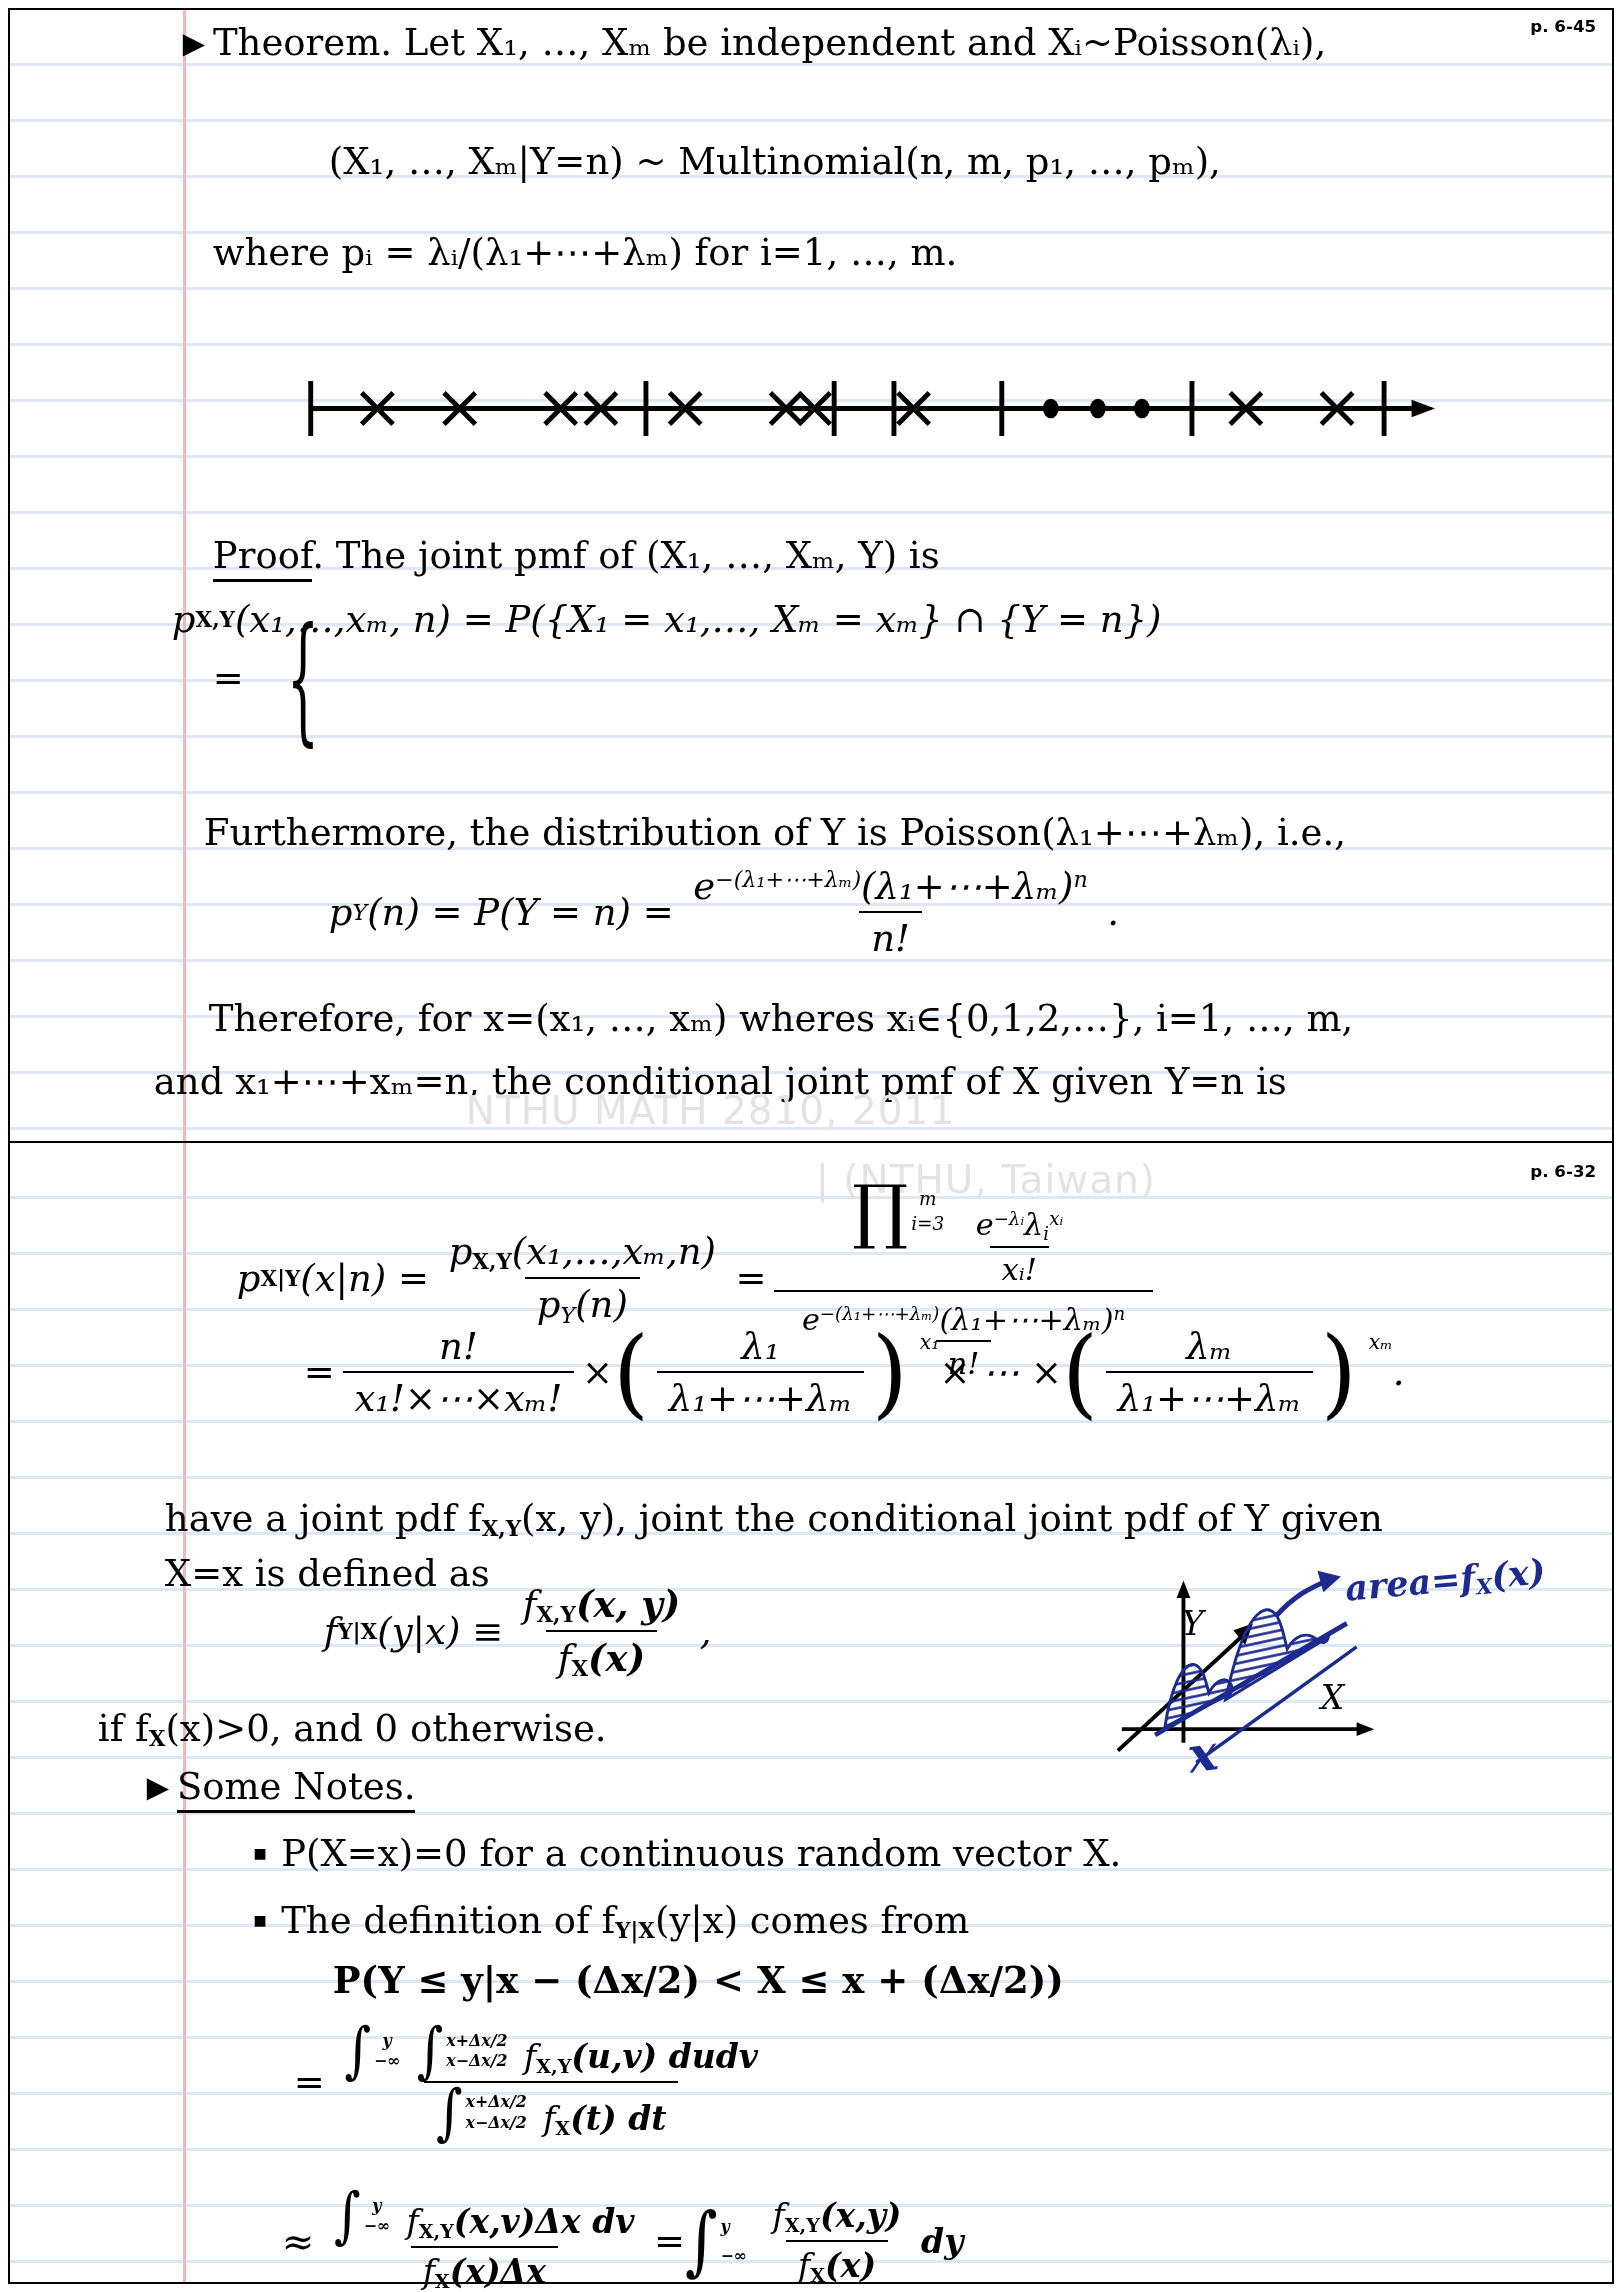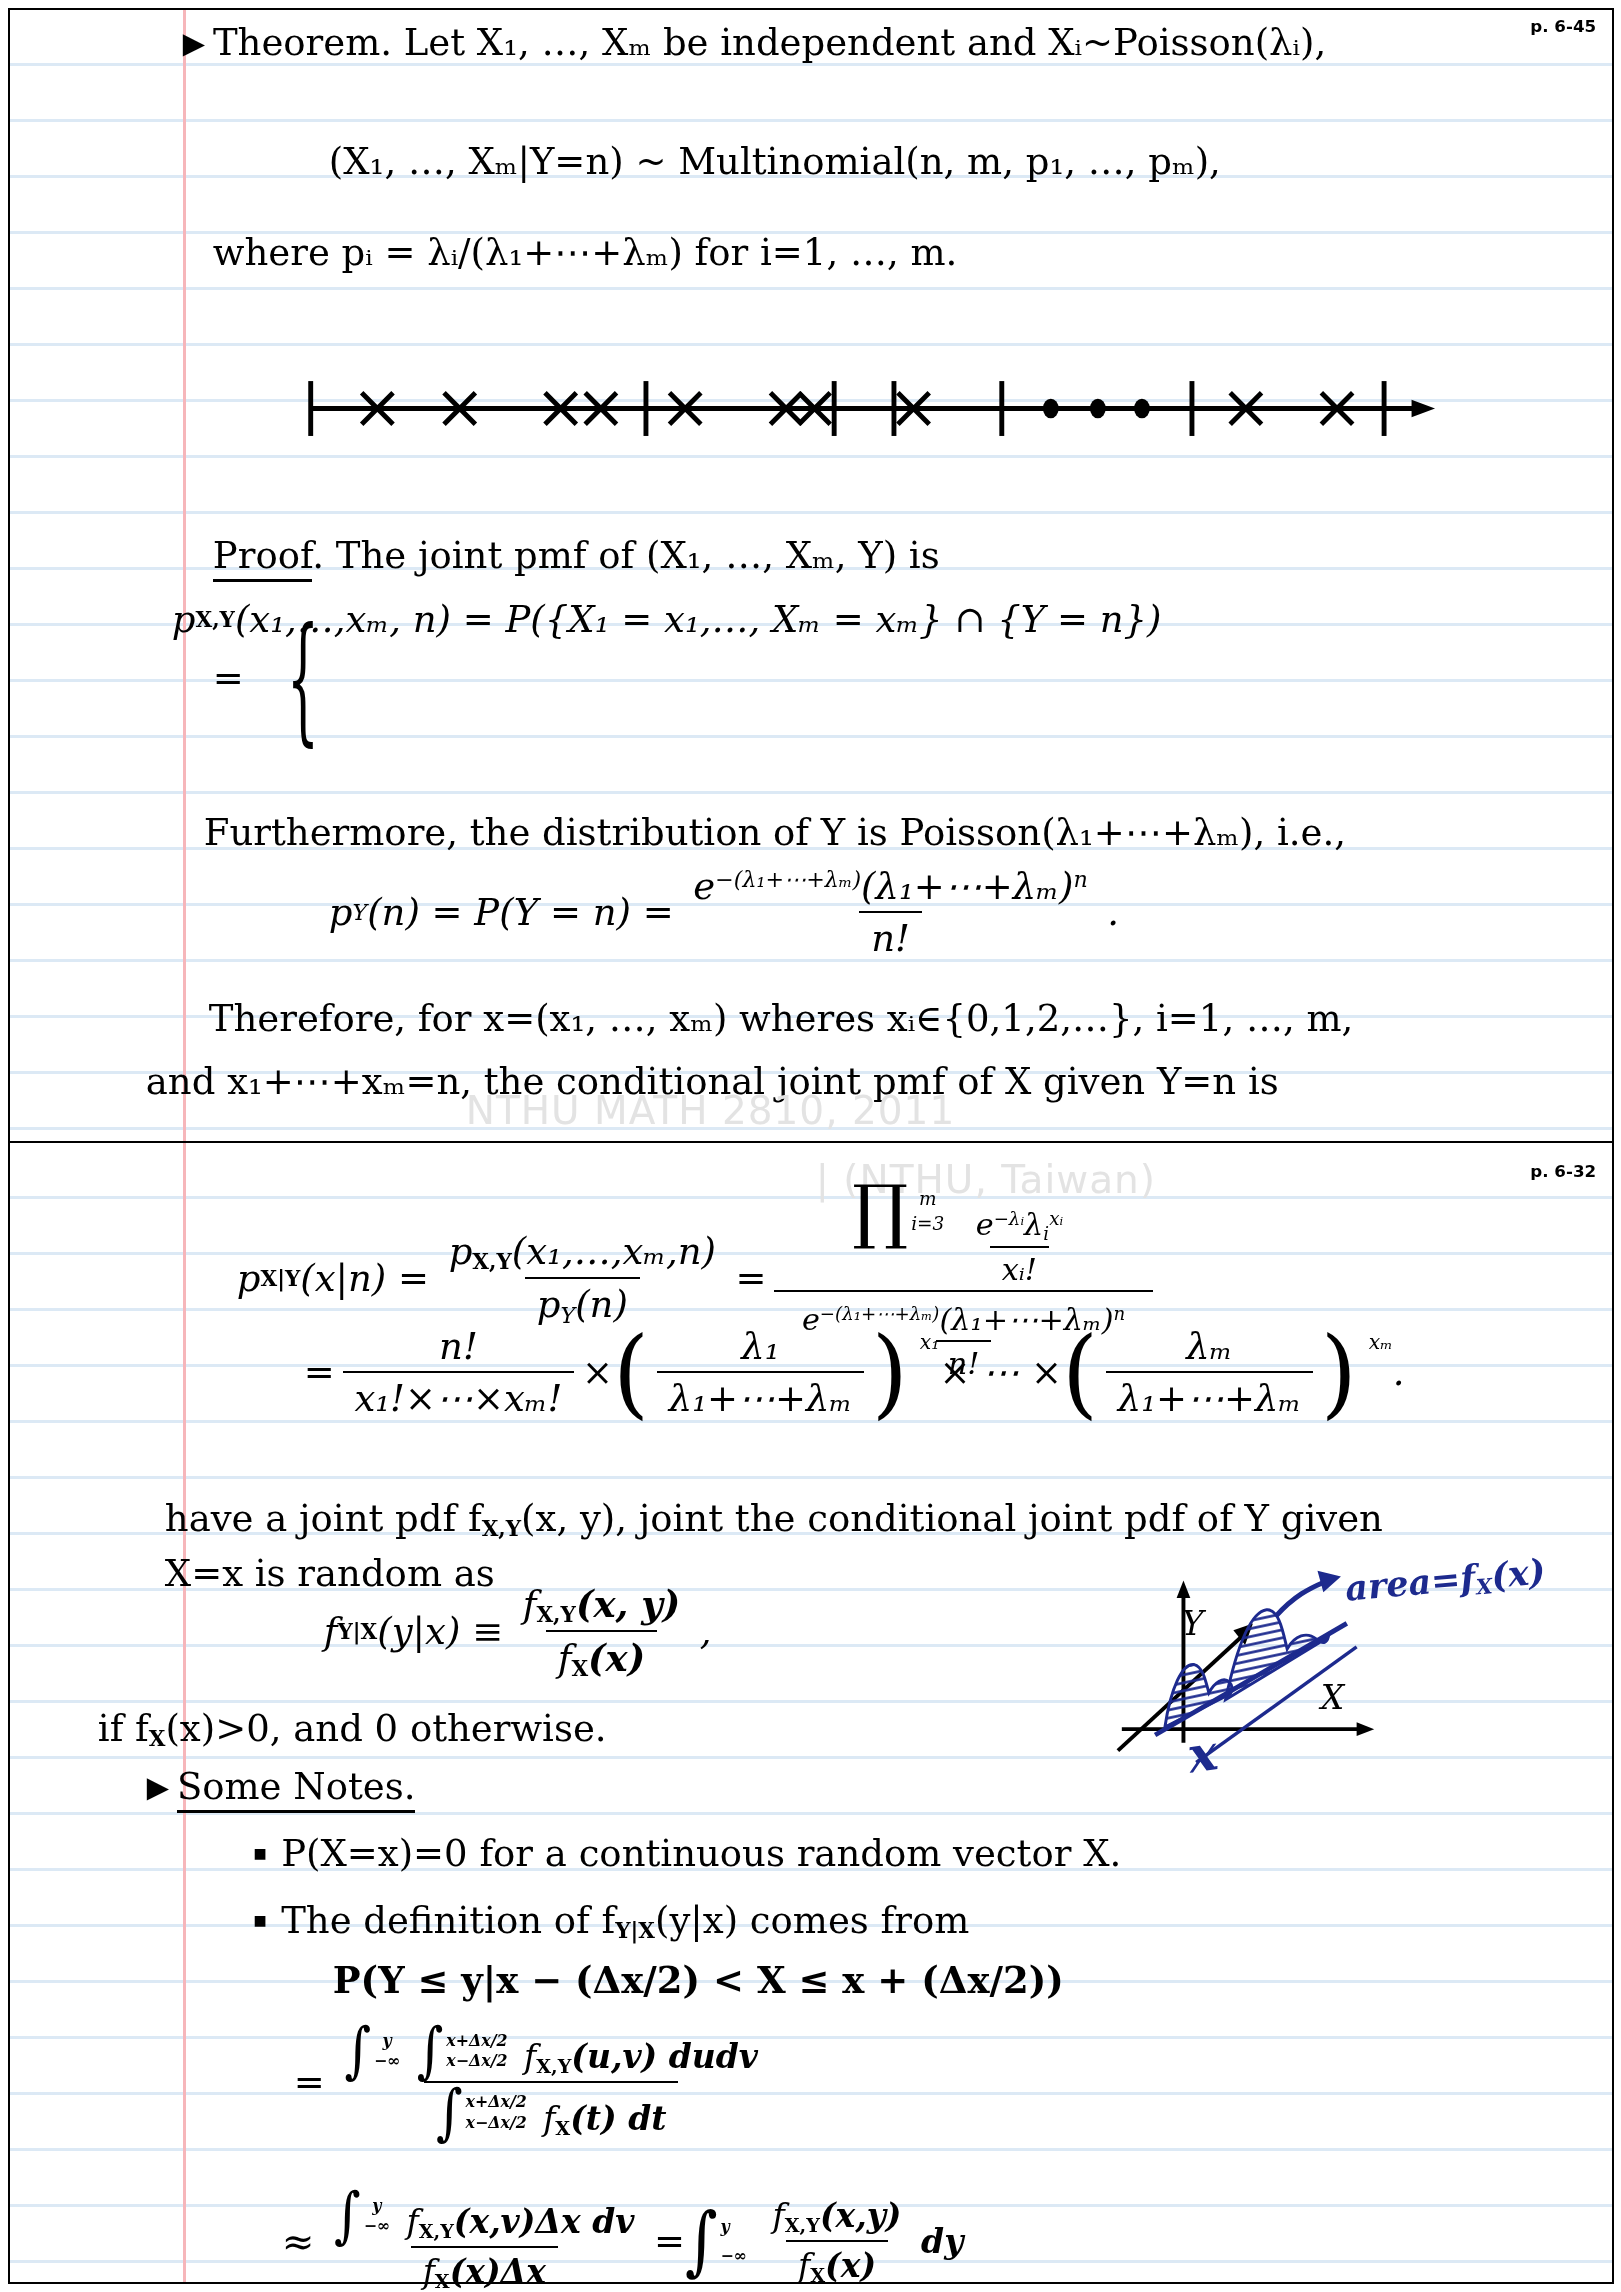--- a/index.html
+++ b/index.html
@@ -117,21 +117,21 @@
       <sub class="itsub">Y</sub>
     <span>(n) = P(Y = n) =</span>
     <span class="frac">
       <span class="num"><span>e</span><sup>−(λ₁+⋯+λₘ)</sup><span>(λ₁+⋯+λₘ)</span><sup>n</sup></span>
       <span class="den">n!</span>
     </span>
     <span>.</span>
   </div>
 
   <div class="trow" style="top:988px;left:199px">Therefore, for x=(x₁, …, xₘ) wheres xᵢ∈{0,1,2,…}, i=1, …, m,</div>
-  <div class="trow" style="top:1051px;left:136px">and x₁+⋯+xₘ=n, the conditional joint pmf of X given Y=n is</div>
+  <div class="trow" style="top:1051px;left:144px">and x₁+⋯+xₘ=n, the conditional joint pmf of X given Y=n is</div>
 
   <div class="watermark" style="top:1078px;left:456px">NTHU MATH 2810, 2011</div>
 </section>
 
 <section class="slide" id="slide2">
   <div class="margin-line"></div>
   <div class="pageno" style="top:17.6px">p. 6-32</div>
   <div class="watermark" style="top:13.7px;left:806px">| (NTHU, Taiwan)</div>
 
   <div class="eq" style="top:33px;left:227px">
@@ -187,21 +187,21 @@
       <span class="den">λ₁+⋯+λₘ</span>
     </span>
     <span class="bigp">)</span>
     <span class="bpow">xₘ</span>
     <span>.</span>
   </div>
 
   <div class="trow" style="top:355px;left:155px">
     <span>have a joint pdf f</span><sub class="vsub">X,Y</sub><span>(x, y), joint the </span><span class="it">conditional joint pdf</span><span> of Y given</span>
   </div>
-  <div class="trow" style="top:410px;left:155px">X=x is random as</div>
+  <div class="trow" style="top:410px;left:155px">X=x is defined as</div>
 
   <div class="eq" style="top:439px;left:314px">
     <span>f</span>
       <sub class="vsub">Y|X</sub>
       <span>(y|x) ≡</span>
     <span class="frac">
       <span class="num"><span>f</span><sub class="vsub">X,Y</sub><span class="bold">(x, y)</span></span>
       <span class="den"><span>f</span><sub class="vsub">X</sub><span class="bold">(x)</span></span>
     </span>
     <span>,</span>

